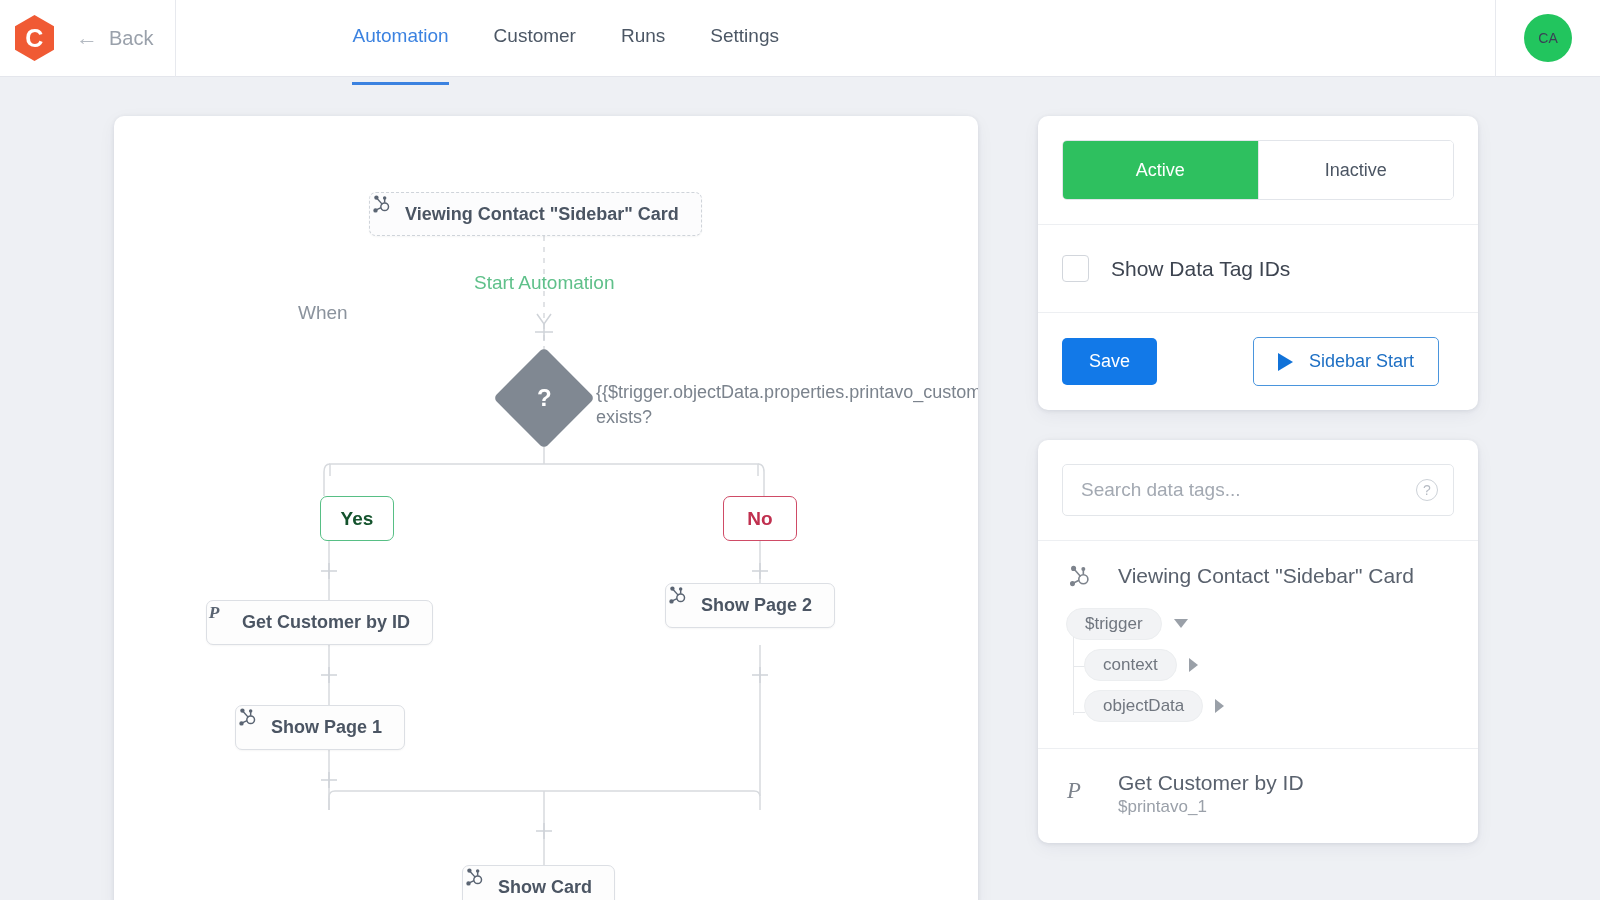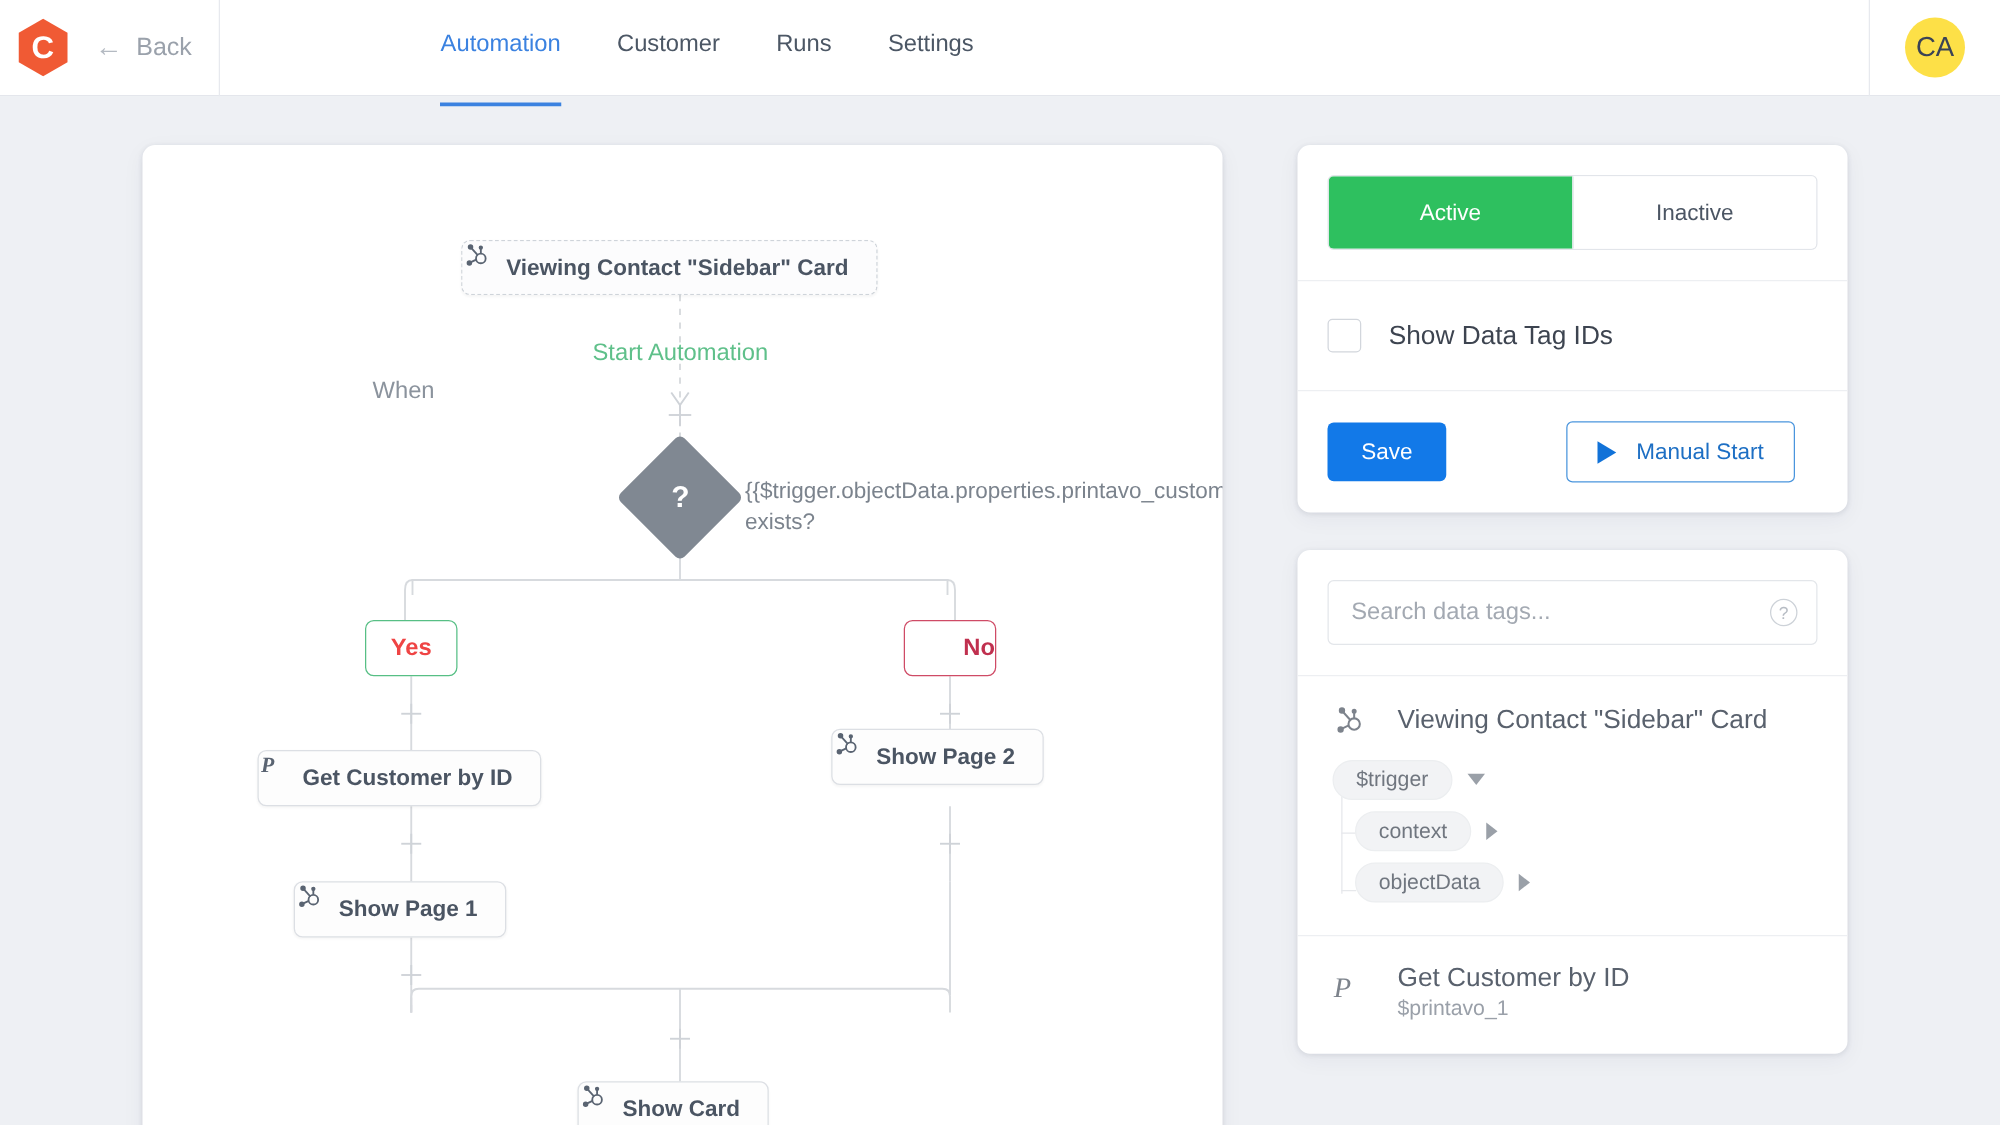--- a/index.html
+++ b/index.html
@@ -47,23 +47,23 @@
   }
   .tab.active { color: #3b82e0; }
   .tab.active::after {
     content: ""; position: absolute; left: 0; right: 0; bottom: 0;
     height: 3px; background: #3b82e0;
   }
   .topbar-right { margin-left: auto; display: flex; align-items: center; height: 77px; }
   .avatar-div { width: 1px; height: 77px; background: #e7e9ee; }
   .avatar {
     width: 48px; height: 48px; border-radius: 50%;
-    background: #fde047; color: #3a4256;
+    background: #22c55e; color: #3a4256;
     display: flex; align-items: center; justify-content: center;
-    font-size: 22px; margin: 0 28px; cursor: pointer;
+    font-size: 14px; margin: 0 28px; cursor: pointer;
   }
 
   
   .canvas-card {
     position: absolute; left: 114px; top: 116px;
     width: 864px; height: 800px;
     background: #fff; border-radius: 10px;
     box-shadow: 0 1px 4px rgba(30,40,70,.10), 0 5px 18px rgba(30,40,70,.05);
     overflow: hidden;
   }
@@ -115,22 +115,22 @@
   }
 
   .branch-pill {
     position: absolute;
     width: 74px; height: 45px;
     border-radius: 7px;
     background: #fff;
     display: flex; align-items: center; justify-content: center;
     font-size: 19px; font-weight: 600; cursor: pointer;
   }
-  .branch-yes { border: 1.5px solid #57bf85; color: #ef4444; }
-  .branch-no  { border: 1.5px solid #cf4b66; color: #c0304f; justify-content: flex-end; }
+  .branch-yes { border: 1.5px solid #57bf85; color: #14532d; margin-left: 28px; }
+  .branch-no  { border: 1.5px solid #cf4b66; color: #c0304f; }
 
   
   .right-col { position: absolute; left: 1038px; top: 116px; width: 440px; }
   .panel {
     background: #fff; border-radius: 10px;
     box-shadow: 0 1px 4px rgba(30,40,70,.10), 0 5px 18px rgba(30,40,70,.05);
     overflow: hidden;
   }
   .panel + .panel { margin-top: 30px; }
   .panel-sec { padding: 24px 24px; }
@@ -375,21 +375,21 @@
       <div class="chkrow">
         <div class="chkbox"></div>
         <div class="chklabel">Show Data Tag IDs</div>
       </div>
     </div>
     <div class="panel-sec">
       <div class="btnrow">
         <button class="btn-save">Save</button>
         <button class="btn-manual">
           <span class="play-tri"></span>
-          <span>Manual Start</span>
+          <span>Sidebar Start</span>
         </button>
       </div>
     </div>
   </div>
 
   <div class="panel">
     <div class="panel-sec">
       <div class="search-wrap">
         <input class="search-input" type="text" placeholder="Search data tags..." style="">
         <div class="help-ico">?</div>

